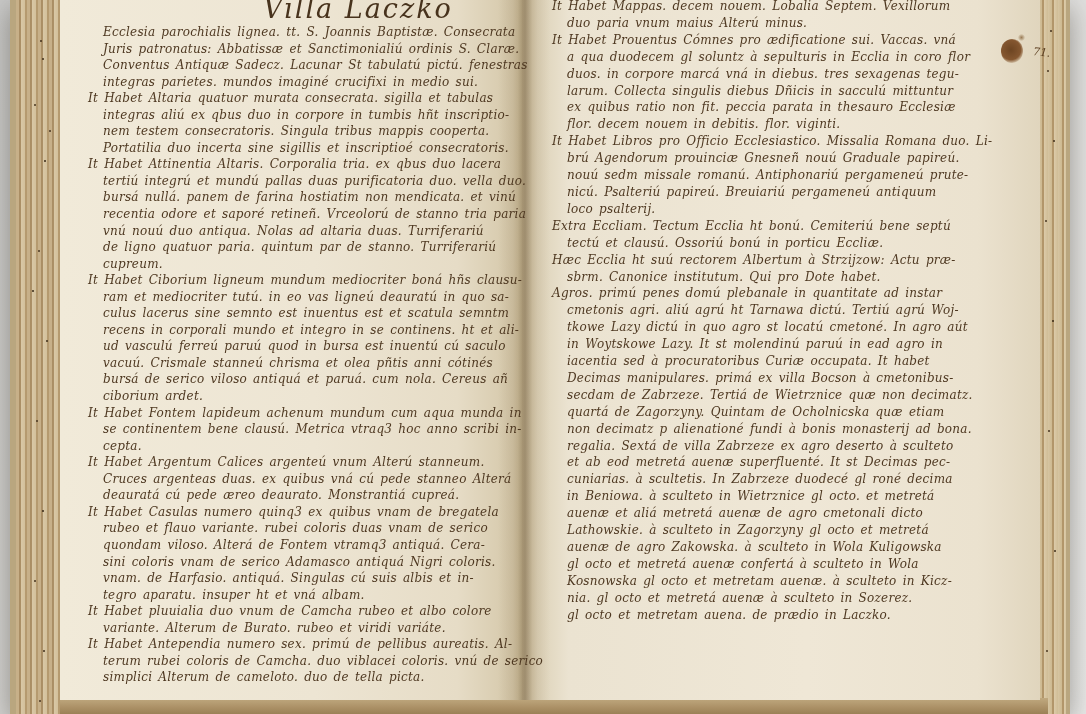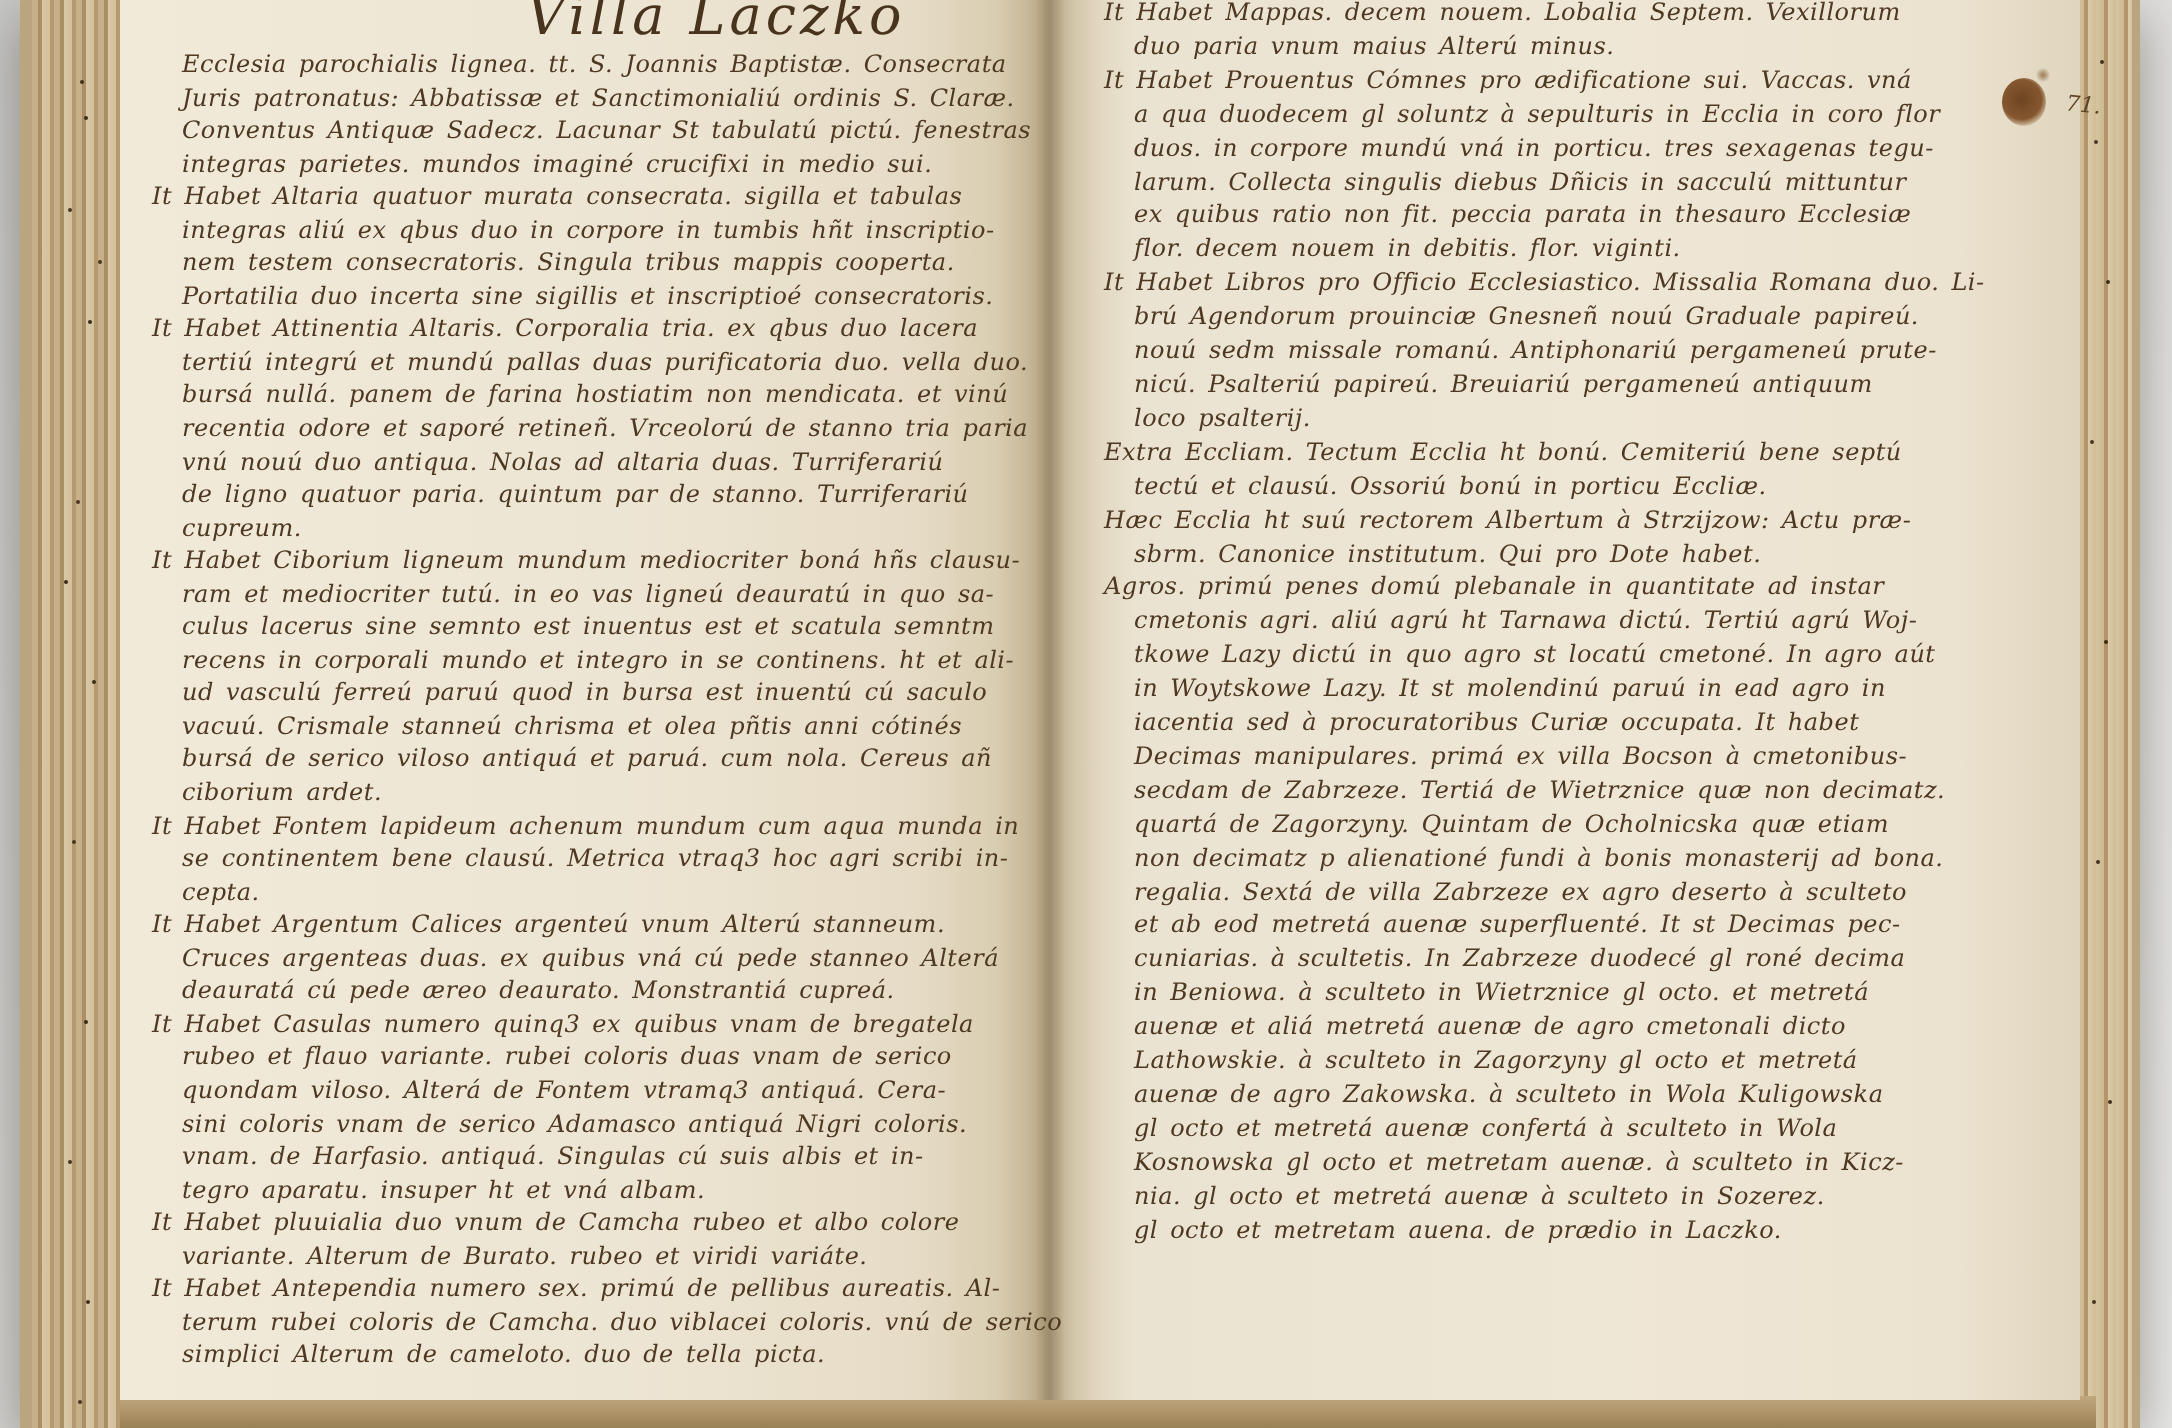--- a/index.html
+++ b/index.html
@@ -66,21 +66,21 @@
       rgba(120,95,60,0) 0%,rgba(120,95,60,.18) 38%,
       rgba(92,71,44,.38) 52%,rgba(120,95,60,.14) 66%,rgba(120,95,60,0) 100%);
     pointer-events:none;
   }
 
   
   .ms-text{
     position:absolute;color:#4e3821;
     font-style:italic;letter-spacing:.25px;word-spacing:2px;
   }
-  .left-text{left:76px;top:24px;width:452px;}
+  .left-text{left:88px;top:24px;width:452px;}
   .left-text .line{font-size:12px;line-height:16.55px;}
   .right-text{left:552px;top:-2px;width:462px;}
   .right-text .line{font-size:12px;line-height:16.9px;}
   .line{white-space:nowrap;padding-left:15px;}
   .line.first{padding-left:0;}
   .title{
     position:absolute;left:228px;top:-6px;width:260px;
     font-size:27px;line-height:30px;color:#48331d;
     font-style:italic;text-align:center;letter-spacing:2px;
   }
@@ -146,21 +146,21 @@
         <div class="line">ram et mediocriter tutú. in eo vas ligneú deauratú in quo sa-</div>
         <div class="line">culus lacerus sine semnto est inuentus est et scatula semntm</div>
         <div class="line">recens in corporali mundo et integro in se continens. ht et ali-</div>
         <div class="line">ud vasculú ferreú paruú quod in bursa est inuentú cú saculo</div>
         <div class="line">vacuú. Crismale stanneú chrisma et olea pñtis anni cótinés</div>
         <div class="line">bursá de serico viloso antiquá et paruá. cum nola. Cereus añ</div>
         <div class="line">ciborium ardet.</div>
       </div>
       <div class="paragraph">
         <div class="line first">It Habet Fontem lapideum achenum mundum cum aqua munda in</div>
-        <div class="line">se continentem bene clausú. Metrica vtraq3 hoc agri scribi in-</div>
+        <div class="line">se continentem bene clausú. Metrica vtraq3 hoc anno scribi in-</div>
         <div class="line">cepta.</div>
       </div>
       <div class="paragraph">
         <div class="line first">It Habet Argentum Calices argenteú vnum Alterú stanneum.</div>
         <div class="line">Cruces argenteas duas. ex quibus vná cú pede stanneo Alterá</div>
         <div class="line">deauratá cú pede æreo deaurato. Monstrantiá cupreá.</div>
       </div>
       <div class="paragraph">
         <div class="line first">It Habet Casulas numero quinq3 ex quibus vnam de bregatela</div>
         <div class="line">rubeo et flauo variante. rubei coloris duas vnam de serico</div>
@@ -181,21 +181,21 @@
     </div>
 
   <div class="ms-text right-text">
       <div class="paragraph">
         <div class="line first">It Habet Mappas. decem nouem. Lobalia Septem. Vexillorum</div>
         <div class="line">duo paria vnum maius Alterú minus.</div>
       </div>
       <div class="paragraph">
         <div class="line first">It Habet Prouentus Cómnes pro ædificatione sui. Vaccas. vná</div>
         <div class="line">a qua duodecem gl soluntz à sepulturis in Ecclia in coro flor</div>
-        <div class="line">duos. in corpore mundú vná in porticu. tres sexagenas tegu-</div>
+        <div class="line">duos. in corpore marcá vná in diebus. tres sexagenas tegu-</div>
         <div class="line">larum. Collecta singulis diebus Dñicis in sacculú mittuntur</div>
         <div class="line">ex quibus ratio non fit. peccia parata in thesauro Ecclesiæ</div>
         <div class="line">flor. decem nouem in debitis. flor. viginti.</div>
       </div>
       <div class="paragraph">
         <div class="line first">It Habet Libros pro Officio Ecclesiastico. Missalia Romana duo. Li-</div>
         <div class="line">brú Agendorum prouinciæ Gnesneñ nouú Graduale papireú.</div>
         <div class="line">nouú sedm missale romanú. Antiphonariú pergameneú prute-</div>
         <div class="line">nicú. Psalteriú papireú. Breuiariú pergameneú antiquum</div>
         <div class="line">loco psalterij.</div>

